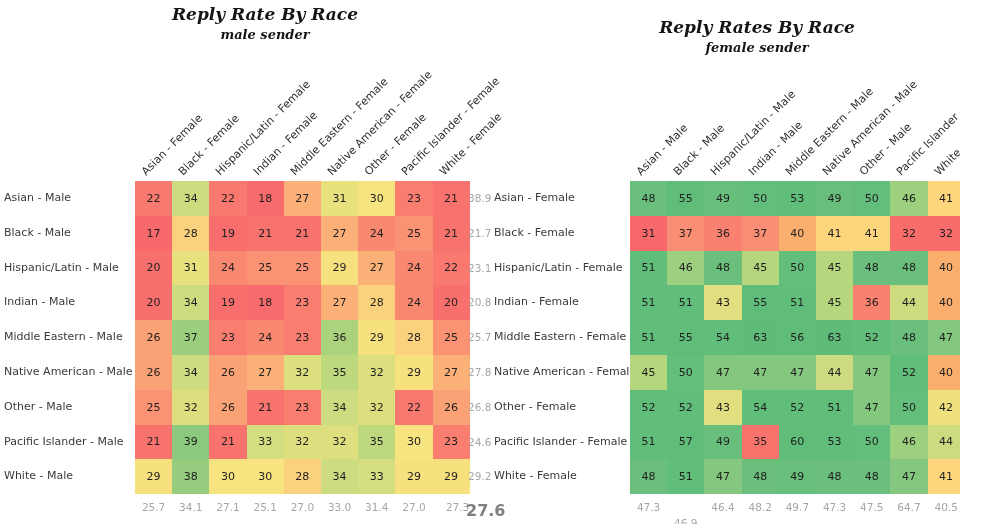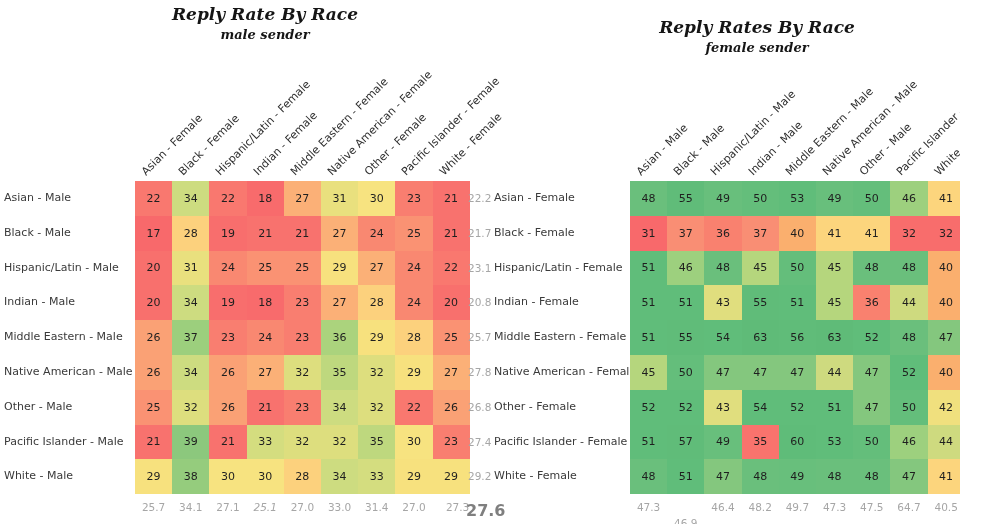--- a/index.html
+++ b/index.html
@@ -137,35 +137,35 @@
         <div class="cell" style="background: rgb(149, 204, 125);">38</div>
         <div class="cell" style="background: rgb(247, 227, 128);">30</div>
         <div class="cell" style="background: rgb(247, 227, 128);">30</div>
         <div class="cell" style="background: rgb(252, 209, 125);">28</div>
         <div class="cell" style="background: rgb(205, 220, 128);">34</div>
         <div class="cell" style="background: rgb(212, 221, 127);">33</div>
         <div class="cell" style="background: rgb(247, 225, 126);">29</div>
         <div class="cell" style="background: rgb(247, 225, 126);">29</div>
       </div>
     <div class="rowavgs">
-        <div class="rowavg" style="top: 181px;">22.2</div>
+        <div class="rowavg" style="top: 181px;">38.9</div>
         <div class="rowavg" style="top: 215.8px;">21.7</div>
         <div class="rowavg" style="top: 250.6px;">23.1</div>
         <div class="rowavg" style="top: 285.4px;">20.8</div>
         <div class="rowavg" style="top: 320.2px;">25.7</div>
         <div class="rowavg" style="top: 355px;">27.8</div>
         <div class="rowavg" style="top: 389.8px;">26.8</div>
-        <div class="rowavg" style="top: 424.6px;">27.4</div>
+        <div class="rowavg" style="top: 424.6px;">24.6</div>
         <div class="rowavg" style="top: 459.4px;">29.2</div>
       </div>
     <div class="colavgs">
         <div class="colavg" style="left: 135px;">25.7</div>
         <div class="colavg" style="left: 172.2px;">34.1</div>
         <div class="colavg" style="left: 209.4px;">27.1</div>
-        <div class="colavg" style="left: 246.6px; font-style: italic;">25.1</div>
+        <div class="colavg" style="left: 246.6px;">25.1</div>
         <div class="colavg" style="left: 283.8px;">27.0</div>
         <div class="colavg" style="left: 321px; text-align: center;">33.0</div>
         <div class="colavg" style="left: 358.2px;">31.4</div>
         <div class="colavg" style="left: 395.4px;">27.0</div>
         <div class="colavg" style="left: 439px;">27.3</div>
       </div>
     <div class="overall">27.6</div>
   </section>
 
   <section class="table-block t1">

